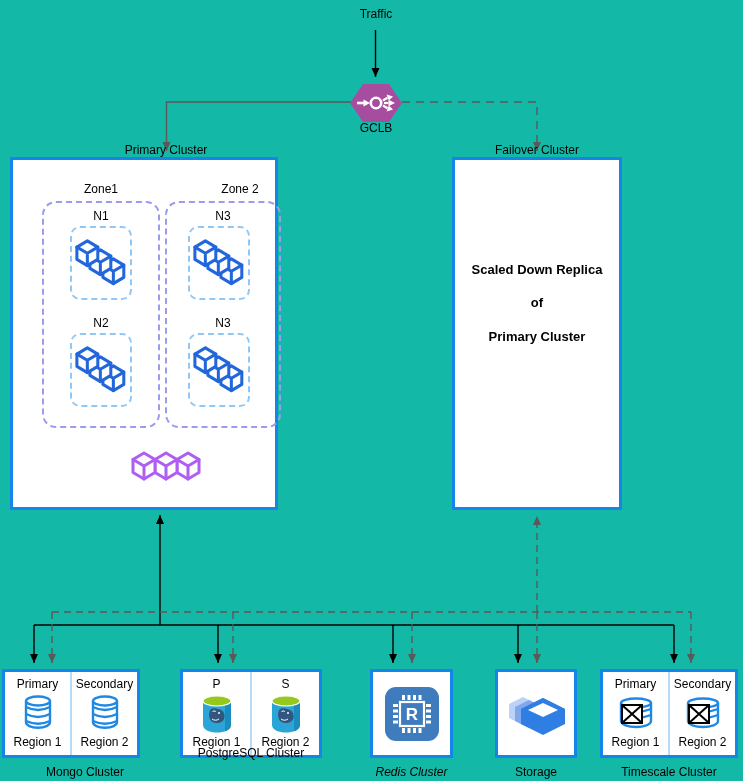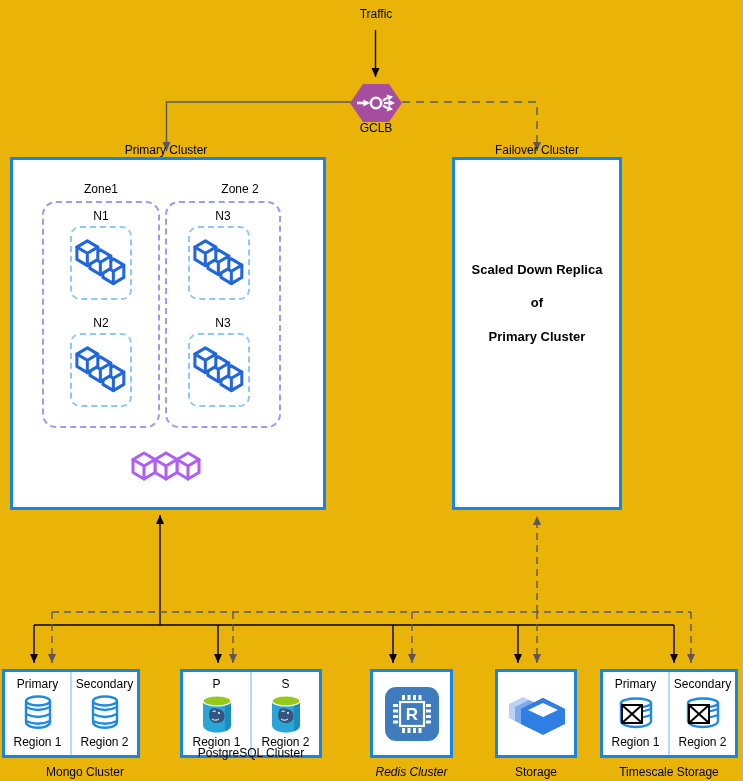--- a/index.html
+++ b/index.html
@@ -1,16 +1,16 @@
 <!DOCTYPE html>
 <html><head>
 <meta charset="utf-8">
 <style>
   html,body{margin:0;padding:0;background:#fff;}
-  .canvas{position:relative;width:743px;height:781px;background:#eab308;
+  .canvas{position:relative;width:743px;height:781px;background:#14b8a6;
           font-family:"Liberation Sans",sans-serif;color:#000;overflow:hidden;}
   svg.overlay{position:absolute;left:0;top:0;width:743px;height:781px;z-index:1;}
   .lbl{position:absolute;font-size:12px;text-align:center;z-index:2;white-space:nowrap;}
   .box{position:absolute;border:3px solid #1585E8;background:#fff;box-sizing:border-box;z-index:2;}
   .zone{position:absolute;border:2px dashed #9B9BEF;border-radius:14px;box-sizing:border-box;}
   .node{position:absolute;border:2px dashed #8FC7F7;border-radius:10px;box-sizing:border-box;
         display:flex;align-items:center;justify-content:center;}
   .zlbl{position:absolute;font-size:12px;text-align:center;width:100%;}
   .icon{position:absolute;z-index:2;line-height:0;}
   .cluster{display:flex;}
@@ -86,21 +86,21 @@
       <polygon points="39.5,16.8 46,20 39.5,23.2" fill="#fff"></polygon>
       <line x1="34" y1="22.5" x2="38.5" y2="25.2" stroke="#fff" stroke-width="2.2"></line>
       <polygon points="37.5,28.5 44,26.5 39.8,22.4" fill="#fff"></polygon>
     </svg>
   </div>
   <div class="lbl" style="left:347px;top:121px;width:58px;">GCLB</div>
 
   <div class="lbl" style="left:86px;top:143px;width:160px;">Primary Cluster</div>
   <div class="lbl" style="left:457px;top:143px;width:160px;">Failover Cluster</div>
 
-  <div class="box" style="left:10px;top:157px;width:316px;height:353px;padding-left:15px;">
+  <div class="box" style="left:10px;top:157px;width:268px;height:353px;padding-left:15px;">
 
     <div class="zlbl" style="left:29px;top:22px;width:118px;position:absolute;">Zone1</div>
     <div class="zone" style="left:29px;top:41px;width:118px;height:227px;">
       <div class="zlbl" style="top:6px;">N1</div>
       <div class="node" style="left:26px;top:23px;width:62px;height:74px;">
         <svg width="56" height="50" viewBox="0 0 56 50">
           <use href="#cubeg" stroke="#2266DB" stroke-width="3.2" transform="translate(28,19) scale(0.95)"></use>
           <use href="#cubeg" stroke="#2266DB" stroke-width="3.2" transform="translate(15,10) scale(0.95)"></use>
           <use href="#cubeg" stroke="#2266DB" stroke-width="3.2" transform="translate(2,1) scale(0.95)"></use>
         </svg>
@@ -265,15 +265,15 @@
           <path d="M3,7 V25 C3,28.5 10,31 18,31 C26,31 33,28.5 33,25 V7"></path>
           <ellipse cx="18" cy="7" rx="15" ry="4.5"></ellipse>
           <path d="M3,13 Q18,19 33,13 M3,19 Q18,25 33,19" fill="none"></path>
         </g>
         <rect x="4" y="9" width="20" height="18" fill="#fff" stroke="#000" stroke-width="2"></rect>
         <path d="M4,9 L24,27 M24,9 L4,27" stroke="#000" stroke-width="2"></path>
       </svg>
       <div class="t">Region 2</div>
     </div>
   </div>
-  <div class="lbl" style="left:600px;top:765px;width:138px;">Timescale Storage</div>
+  <div class="lbl" style="left:600px;top:765px;width:138px;">Timescale Cluster</div>
 
 </div>
 
 </body></html>

